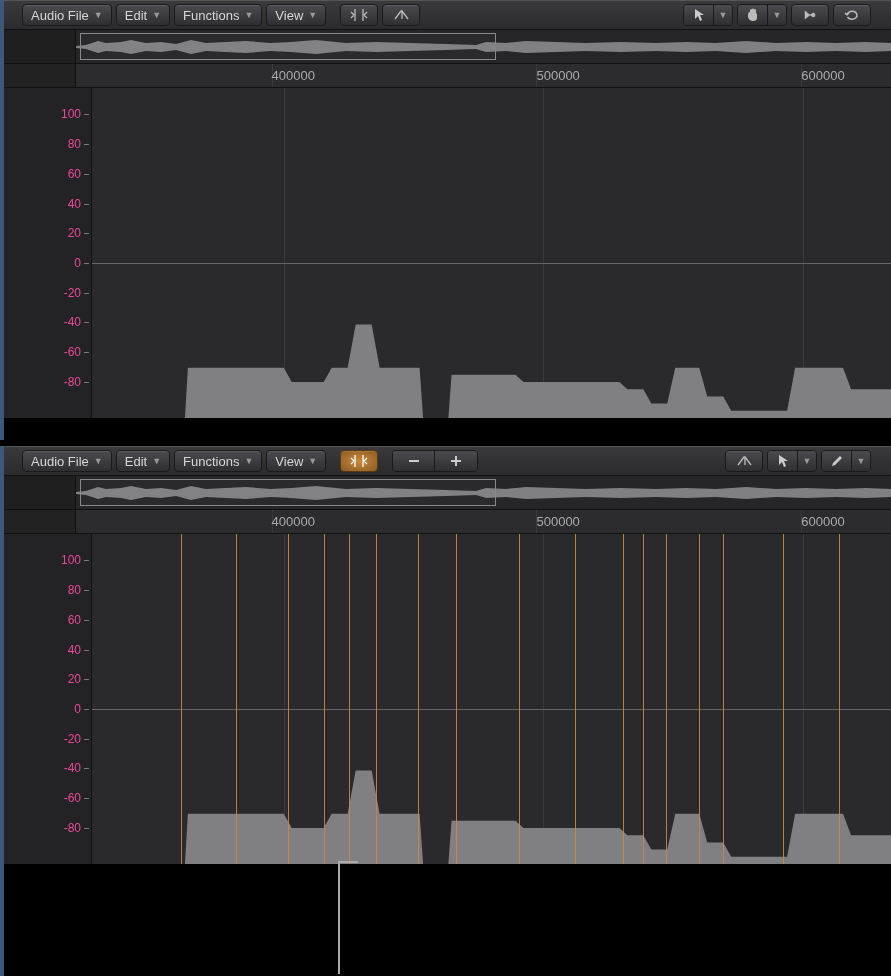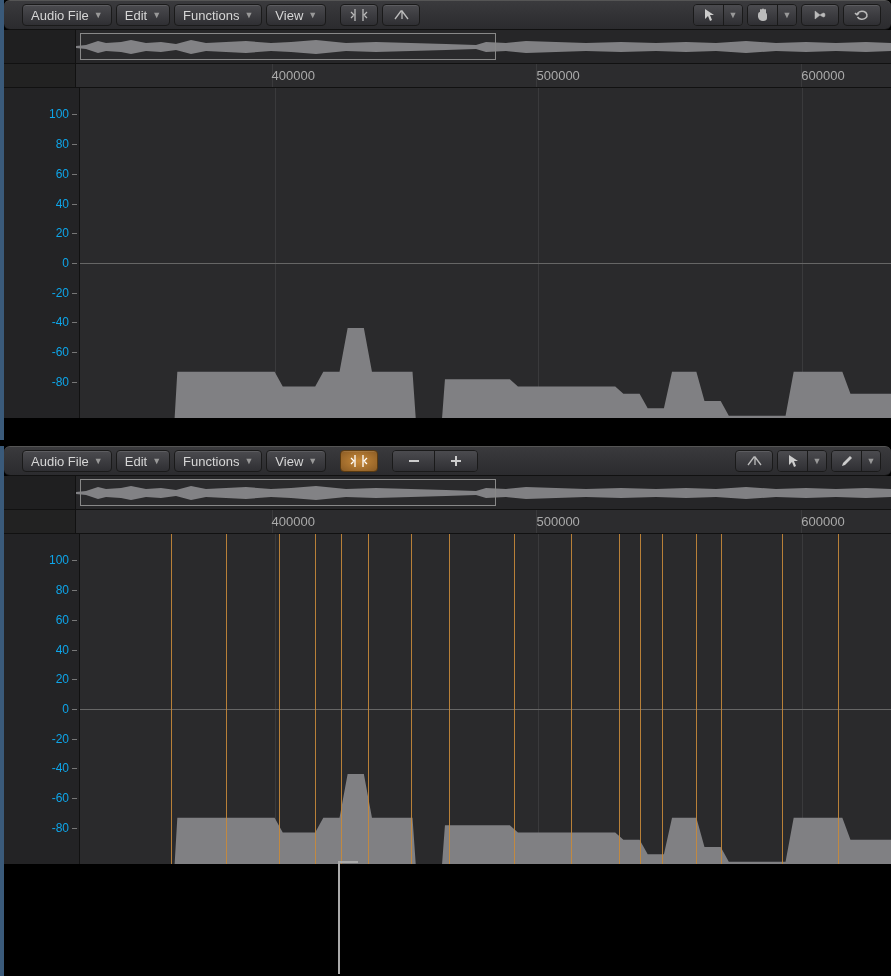--- a/index.html
+++ b/index.html
@@ -16,25 +16,24 @@
     background: #000;
     border-left: 4px solid #3a5a7a;
   }
   .panel-1 { height: 440px; }
   .panel-2 { height: 530px; margin-top: 6px; }
   .toolbar {
     display: flex;
     align-items: center;
     gap: 4px;
     height: 30px;
-    padding: 0 10px 0 18px;
+    padding: 0 20px 0 18px;
     background: linear-gradient(#3a3a3d, #2b2b2e);
     border-top: 1px solid #555;
     border-bottom: 1px solid #111;
-    border-radius: 6px;
   }
   .menu-btn, .icon-btn {
     display: flex;
     align-items: center;
     justify-content: center;
     height: 22px;
     padding: 0 8px;
     background: linear-gradient(#4b4b4f, #2f2f33);
     border: 1px solid #1a1a1a;
     border-radius: 4px;
@@ -111,25 +110,25 @@
   .ruler .minor{position:absolute;top:0;bottom:0;width:1px;background:#3a3a3c;}
 
   
   .wave-area{
     position:relative;
     height:330px;
     background:#2a2a2c;
     display:flex;
   }
   .amp-gutter{
-    width:76px;
+    width:88px;
     background:#232325;
     border-right:1px solid #111;
     position:relative;
-    color:#0ea5e9;
+    color:#ec4899;
     font-size:12px;
   }
   .amp-gutter .al{
     position:absolute; right:10px; transform:translateY(-50%);
   }
   .amp-gutter .altick{
     position:absolute; right:2px; width:5px; height:1px; background:#777;
   }
   .wave-track{flex:1;position:relative;overflow:hidden;}
   .wave-track .grid-v{position:absolute;top:0;bottom:0;width:1px;background:#3a3a3c;}

